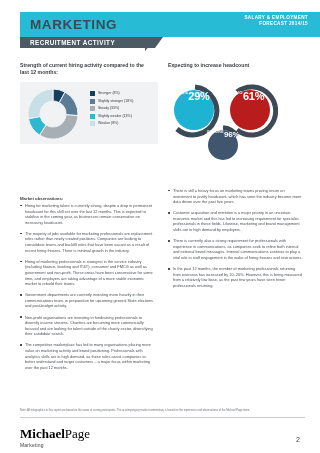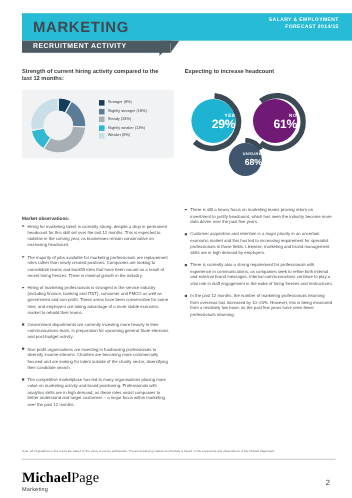--- a/index.html
+++ b/index.html
@@ -81,32 +81,32 @@
   .legend-label{
     font-size:3.5px;color:#3c4043;white-space:nowrap;line-height:5px;
   }
 
   
   .circles{
     position:absolute;left:168px;top:74px;width:145px;height:92px;
   }
   .circ{
     position:absolute;border-radius:50%;
-    display:flex;flex-direction:column;align-items:flex-end;justify-content:center;
+    display:flex;flex-direction:row;align-items:flex-start;justify-content:center;
     color:#ffffff;
   }
   .circ .cap{font-size:4.2px;font-weight:bold;letter-spacing:.5px;line-height:5px;}
   .circ .pct{font-size:11px;font-weight:bold;line-height:12px;letter-spacing:-.2px;}
   .circ.small .cap{font-size:3.4px;}
   .circ.small .pct{font-size:8px;line-height:9px;}
 
   .arc{position:absolute;}
 
   #yes-circle{left:6px;top:16px;width:40px;height:40px;background:#1fb3d3;}
-  #no-circle{left:62px;top:16px;width:40px;height:40px;background:#701a75;}
+  #no-circle{left:62px;top:16px;width:40px;height:40px;background:#b91c1c;}
   #unsure-circle{left:40px;top:56px;width:30px;height:30px;background:#3f566e;}
 
   
   .obs-head{
     position:absolute;left:20px;top:196px;
     font-size:4.3px;font-weight:bold;color:#3c4043;
   }
   .bullets{position:absolute;}
   #left-bullets{left:20px;top:203px;width:134px;}
   #right-bullets{left:168px;top:188px;width:136px;}
@@ -213,21 +213,21 @@
   <div class="circ" id="yes-circle">
     <div class="cap">YES</div>
     <div class="pct">29%</div>
   </div>
   <div class="circ" id="no-circle">
     <div class="cap">NO</div>
     <div class="pct">61%</div>
   </div>
   <div class="circ small" id="unsure-circle">
     <div class="cap">UNSURE</div>
-    <div class="pct">68%</div>
+    <div class="pct">96%</div>
   </div>
 </div>
 
 <div class="obs-head">Market observations:</div>
 <div class="bullets" id="left-bullets">
     <div class="bullet">Hiring for marketing talent is currently strong, despite a drop in permanent headcount for this skill set over the last 12 months. This is expected to stabilise in the coming year, as businesses remain conservative on increasing headcount.</div>
     <div class="bullet">The majority of jobs available for marketing professionals are replacement roles rather than newly created positions. Companies are looking to consolidate teams and backfill roles that have been vacant as a result of recent hiring freezes. There is minimal growth in the industry.</div>
     <div class="bullet">Hiring of marketing professionals is strongest in the service industry (including finance, banking and IT&amp;T), consumer and FMCG as well as government and non-profit. These areas have been conservative for some time, and employers are taking advantage of a more stable economic market to rebuild their teams.</div>
     <div class="bullet">Government departments are currently investing more heavily in their communications team, in preparation for upcoming general State elections and post-budget activity.</div>
     <div class="bullet">Non-profit organisations are investing in fundraising professionals to diversify income streams. Charities are becoming more commercially focused and are looking for talent outside of the charity sector, diversifying their candidate search.</div>

